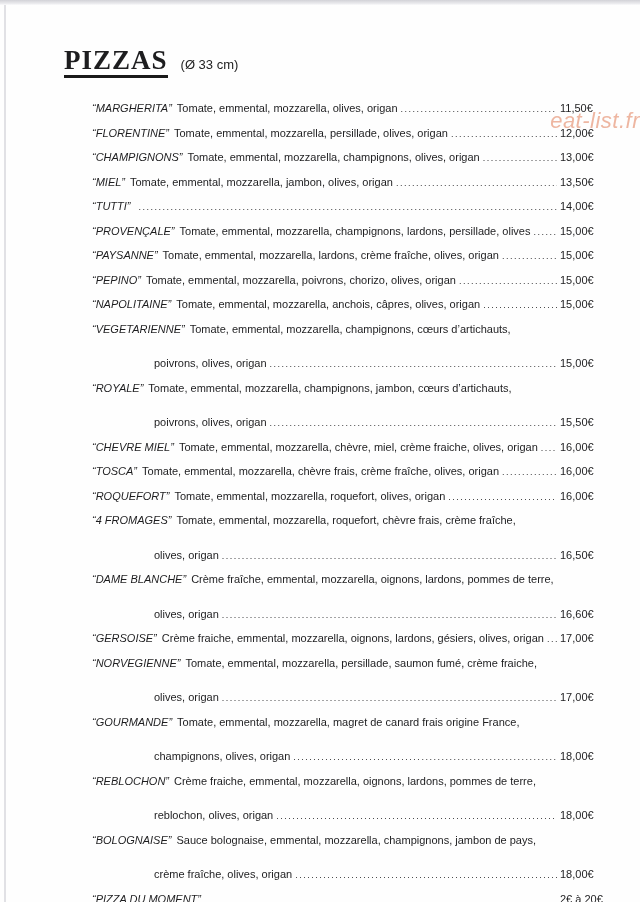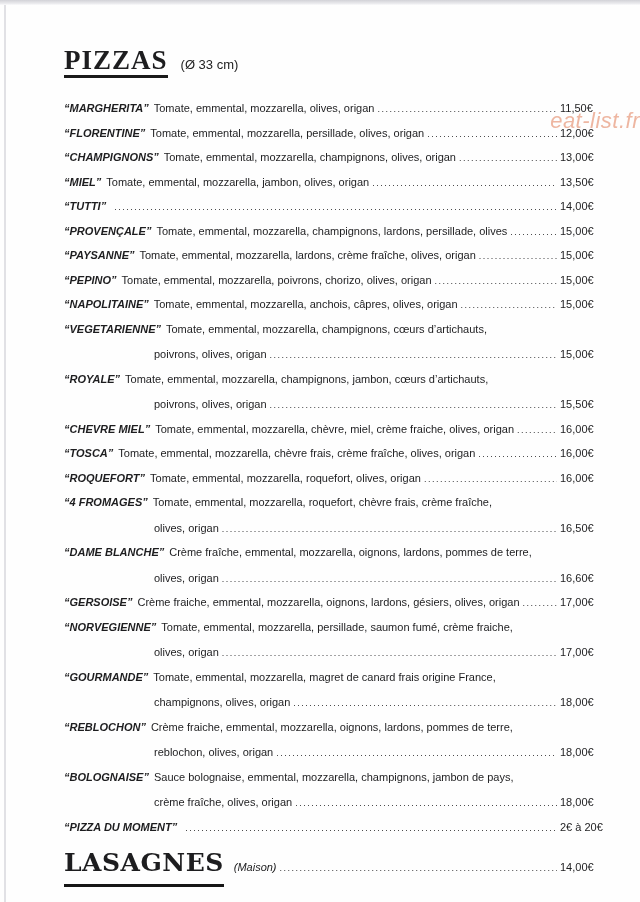--- a/index.html
+++ b/index.html
@@ -31,24 +31,24 @@
   .main-title {
     font-family:Liberation Serif, serif; font-weight:bold;
     font-size:27px; line-height:1.05; letter-spacing:1px;
     border-bottom:3px solid #1a1a1a; padding-bottom:1px;
   }
   .subtitle { font-size:13px; color:#222; }
 
   .item { font-size:11px; line-height:13.5px; margin-bottom:10px; }
   .item.single { display:flex; align-items:baseline; }
   .item.single .body { flex:1; display:flex; align-items:baseline; min-width:0; overflow:hidden; }
-  .iname { font-weight:bold; font-style:italic; margin-right:5px; white-space:nowrap; }
+  .iname { font-weight:normal; font-style:italic; margin-right:5px; white-space:nowrap;margin-left:28px; }
   .idesc { white-space:nowrap; }
   .item.multi .l1 { white-space:nowrap; overflow:hidden; }
-  .item.multi .l2 { display:flex; align-items:baseline; margin-top:12px; padding-left:90px; }
+  .item.multi .l2 { display:flex; align-items:baseline; margin-top:21px; padding-left:90px; }
   .dots {
     flex:1 1 auto; min-width:8px; overflow:hidden; white-space:nowrap;
     margin:0 3px; font-size:9px; letter-spacing:1.5px; color:#2c2c2e;
   }
   .dots::after { content:"...................................................................................................................................................................................."; }
   .price { min-width:52px; flex-shrink:0; font-size:11px; white-space:nowrap; }
 
   .extras { margin-top:14px; }
   .extra { display:flex; align-items:baseline; margin-bottom:18px; }
   .xtitle {

